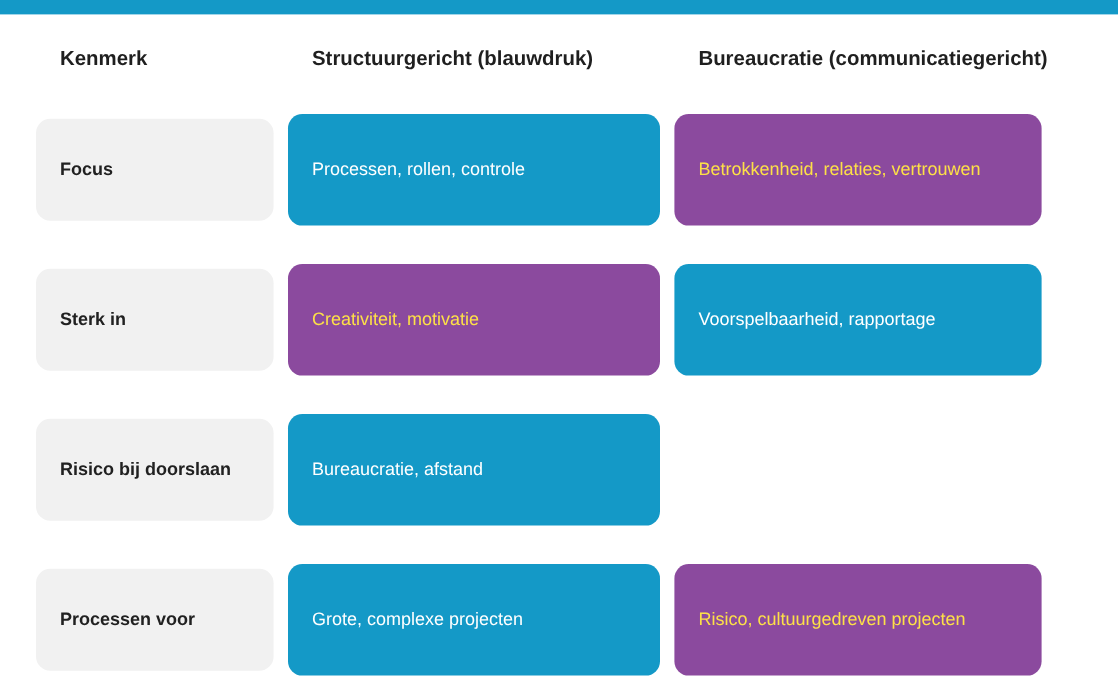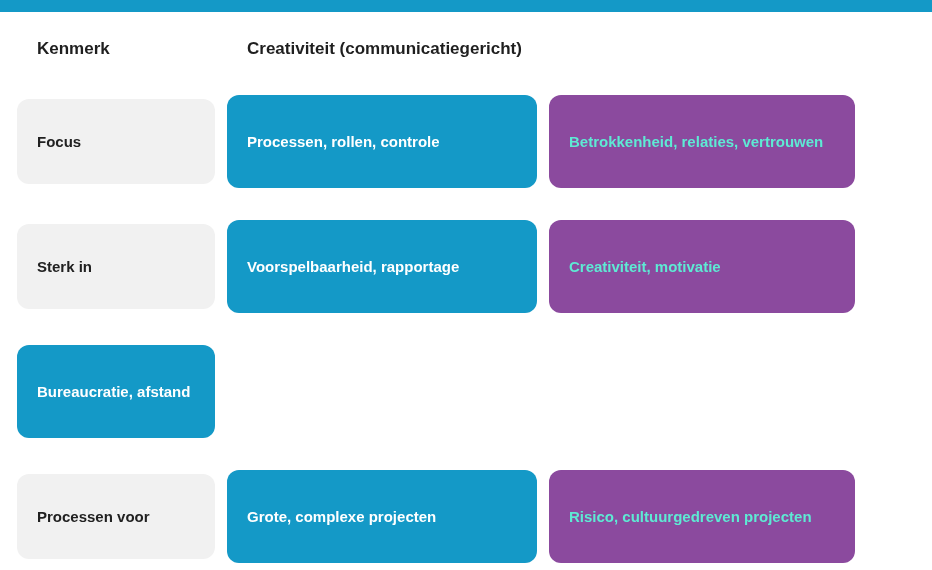--- a/index.html
+++ b/index.html
@@ -6,60 +6,62 @@
     --blue:#1499c7;
     --purple:#8b4a9e;
     --gray:#f1f1f1;
     --label-text:#212121;
     --header-text:#1f1f1f;
   }
   *{margin:0;padding:0;box-sizing:border-box;}
   html,body{width:932px;height:570px;background:#ffffff;overflow:hidden;
     font-family:"Liberation Sans","DejaVu Sans",sans-serif;}
   .topbar{width:932px;height:12px;background:var(--blue);}
-  .content{padding-left:17px;}
+  .content{padding-left:30px;}
   .grid{display:grid;grid-template-columns:198px 310px 306px;column-gap:12px;}
   .header-row{margin-top:26px;height:22px;align-items:center;}
   .hcell{font-size:17px;font-weight:bold;color:var(--header-text);
     padding-left:20px;white-space:nowrap;overflow:visible;line-height:22px;}
   .rows{margin-top:28px;}
   .row{height:107px;margin-bottom:18px;align-items:center;}
   .cell{display:flex;align-items:center;padding-left:20px;padding-right:14px;
-    border-radius:12px;font-size:15px;line-height:20px;font-weight:bold;}
+    border-radius:12px;font-size:15px;line-height:20px;}
   .label-cell{height:85px;background:var(--gray);font-weight:bold;color:var(--label-text);}
   .blue-cell{height:93px;background:var(--blue);color:#ffffff;}
-  .purple-cell{height:93px;background:var(--purple);color:#5eead4;}
+  .purple-cell{height:93px;background:var(--purple);color:#fde047;}
 </style>
 </head>
 <body>
 
 <div class="topbar"></div>
 
 <div class="content">
 
   <div class="grid header-row">
     <div class="hcell">Kenmerk</div>
-    <div class="hcell">Creativiteit (communicatiegericht)</div>
+    <div class="hcell">Structuurgericht (blauwdruk)</div>
+    <div class="hcell">Bureaucratie (communicatiegericht)</div>
   </div>
 
   <div class="rows">
 
     <div class="grid row">
       <div class="cell label-cell">Focus</div>
       <div class="cell blue-cell">Processen, rollen, controle</div>
       <div class="cell purple-cell">Betrokkenheid, relaties, vertrouwen</div>
     </div>
 
     <div class="grid row">
       <div class="cell label-cell">Sterk in</div>
+      <div class="cell purple-cell">Creativiteit, motivatie</div>
       <div class="cell blue-cell">Voorspelbaarheid, rapportage</div>
-      <div class="cell purple-cell">Creativiteit, motivatie</div>
     </div>
 
     <div class="grid row">
+      <div class="cell label-cell">Risico bij doorslaan</div>
       <div class="cell blue-cell">Bureaucratie, afstand</div>
     </div>
 
     <div class="grid row">
       <div class="cell label-cell">Processen voor</div>
       <div class="cell blue-cell">Grote, complexe projecten</div>
       <div class="cell purple-cell">Risico, cultuurgedreven projecten</div>
     </div>
 
   </div>

